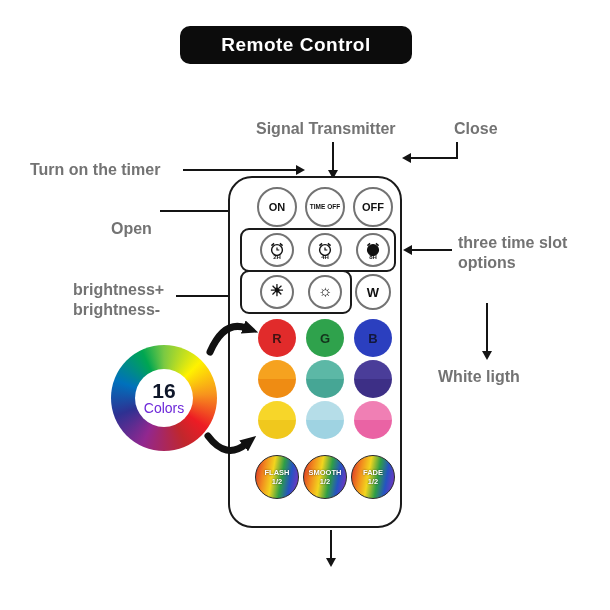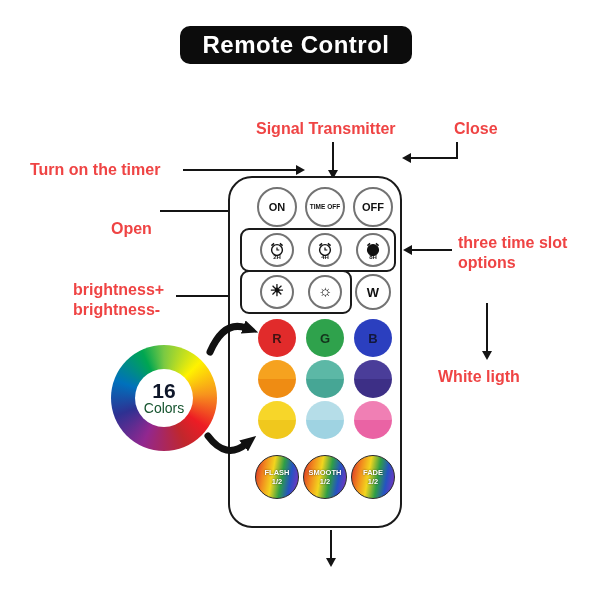--- a/index.html
+++ b/index.html
@@ -1,22 +1,22 @@
 <!DOCTYPE html>
 <html><head>
 <meta charset="utf-8">
 <style>
   *{box-sizing:border-box;margin:0;padding:0}
   body{background:#ffffff}
   .canvas{position:relative;width:610px;height:610px;background:#fff;font-family:"Liberation Sans",sans-serif;overflow:hidden;color:#1c1c1c}
 
   .pill{position:absolute;left:180px;top:26px;width:232px;height:38px;background:#0c0c0c;border-radius:10px;
-        color:#fff;display:flex;align-items:center;justify-content:center;font-size:24px;font-weight:700;letter-spacing:.5px}
-
-  .lbl{position:absolute;font-size:16px;font-weight:600;white-space:nowrap;color:#ef4444}
+        color:#fff;display:flex;align-items:center;justify-content:center;font-size:19px;font-weight:700;letter-spacing:.5px}
+
+  .lbl{position:absolute;font-size:16px;font-weight:600;white-space:nowrap;color:#737373}
 
   .line{position:absolute;background:#141414}
   .tri{position:absolute;width:0;height:0}
   .tri-r{border-top:5px solid transparent;border-bottom:5px solid transparent;border-left:9px solid #141414}
   .tri-l{border-top:5px solid transparent;border-bottom:5px solid transparent;border-right:9px solid #141414}
   .tri-d{border-left:5px solid transparent;border-right:5px solid transparent;border-top:9px solid #141414}
 
   .remote{position:absolute;left:228px;top:176px;width:174px;height:352px;border:2px solid #1a1a1a;border-radius:24px;background:#fff}
   .circle{position:absolute;border:2px solid #737373;border-radius:50%;background:#fff;display:flex;align-items:center;justify-content:center;font-weight:700;color:#111}
   .pow{width:40px;height:40px;top:9px;font-size:11px}
@@ -46,21 +46,21 @@
         background:linear-gradient(100deg,#d92a2a 0%,#f28c1e 22%,#f2d51e 40%,#2e9e46 60%,#2553c2 78%,#8a2ec2 100%)}
   .mcol1{left:25px}.mcol2{left:73px}.mcol3{left:121px}
   .mode .m1,.mode .m2{font-size:7.5px;line-height:1.2;text-shadow:0 0 2px rgba(0,0,0,.65)}
 
   .wheel{position:absolute;left:111px;top:345px;width:106px;height:106px;border-radius:50%;
          background:conic-gradient(#7ac943,#fff200 45deg,#f7941d 85deg,#ed1c24 125deg,#c0272d 155deg,#92278f 205deg,#2e3192 250deg,#0071bc 290deg,#00a651 335deg,#7ac943 360deg);
          filter:blur(.4px)}
   .wheel-core{position:absolute;left:24px;top:24px;width:58px;height:58px;border-radius:50%;background:#fff;
               display:flex;flex-direction:column;align-items:center;justify-content:center}
   .wheel-core .n{font-size:21px;font-weight:700;color:#0f172a;line-height:1}
-  .wheel-core .c{font-size:14px;color:#14532d;line-height:1.1}
+  .wheel-core .c{font-size:14px;color:#6d28d9;line-height:1.1}
 
   .curves{position:absolute;left:196px;top:308px}
 </style>
 </head>
 <body>
 
 <div class="canvas">
 
   <div class="pill">Remote Control</div>
 

